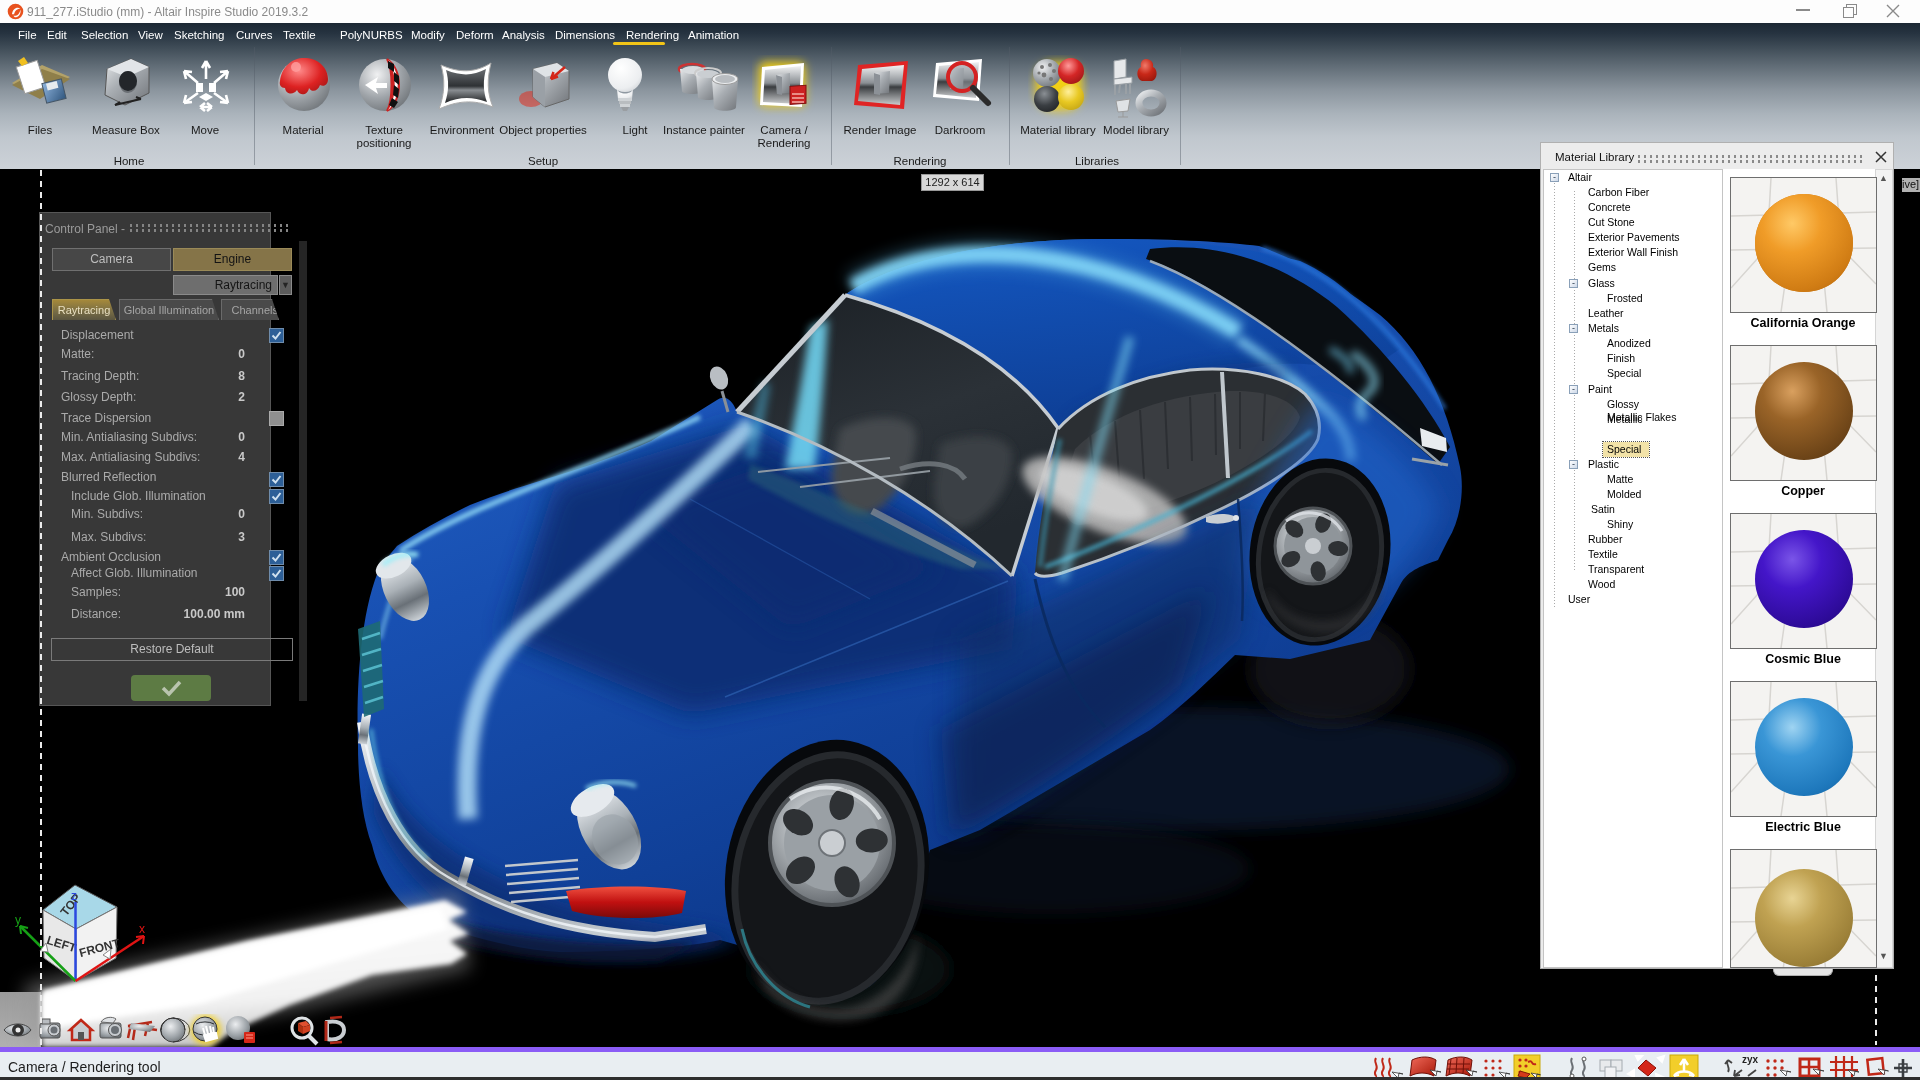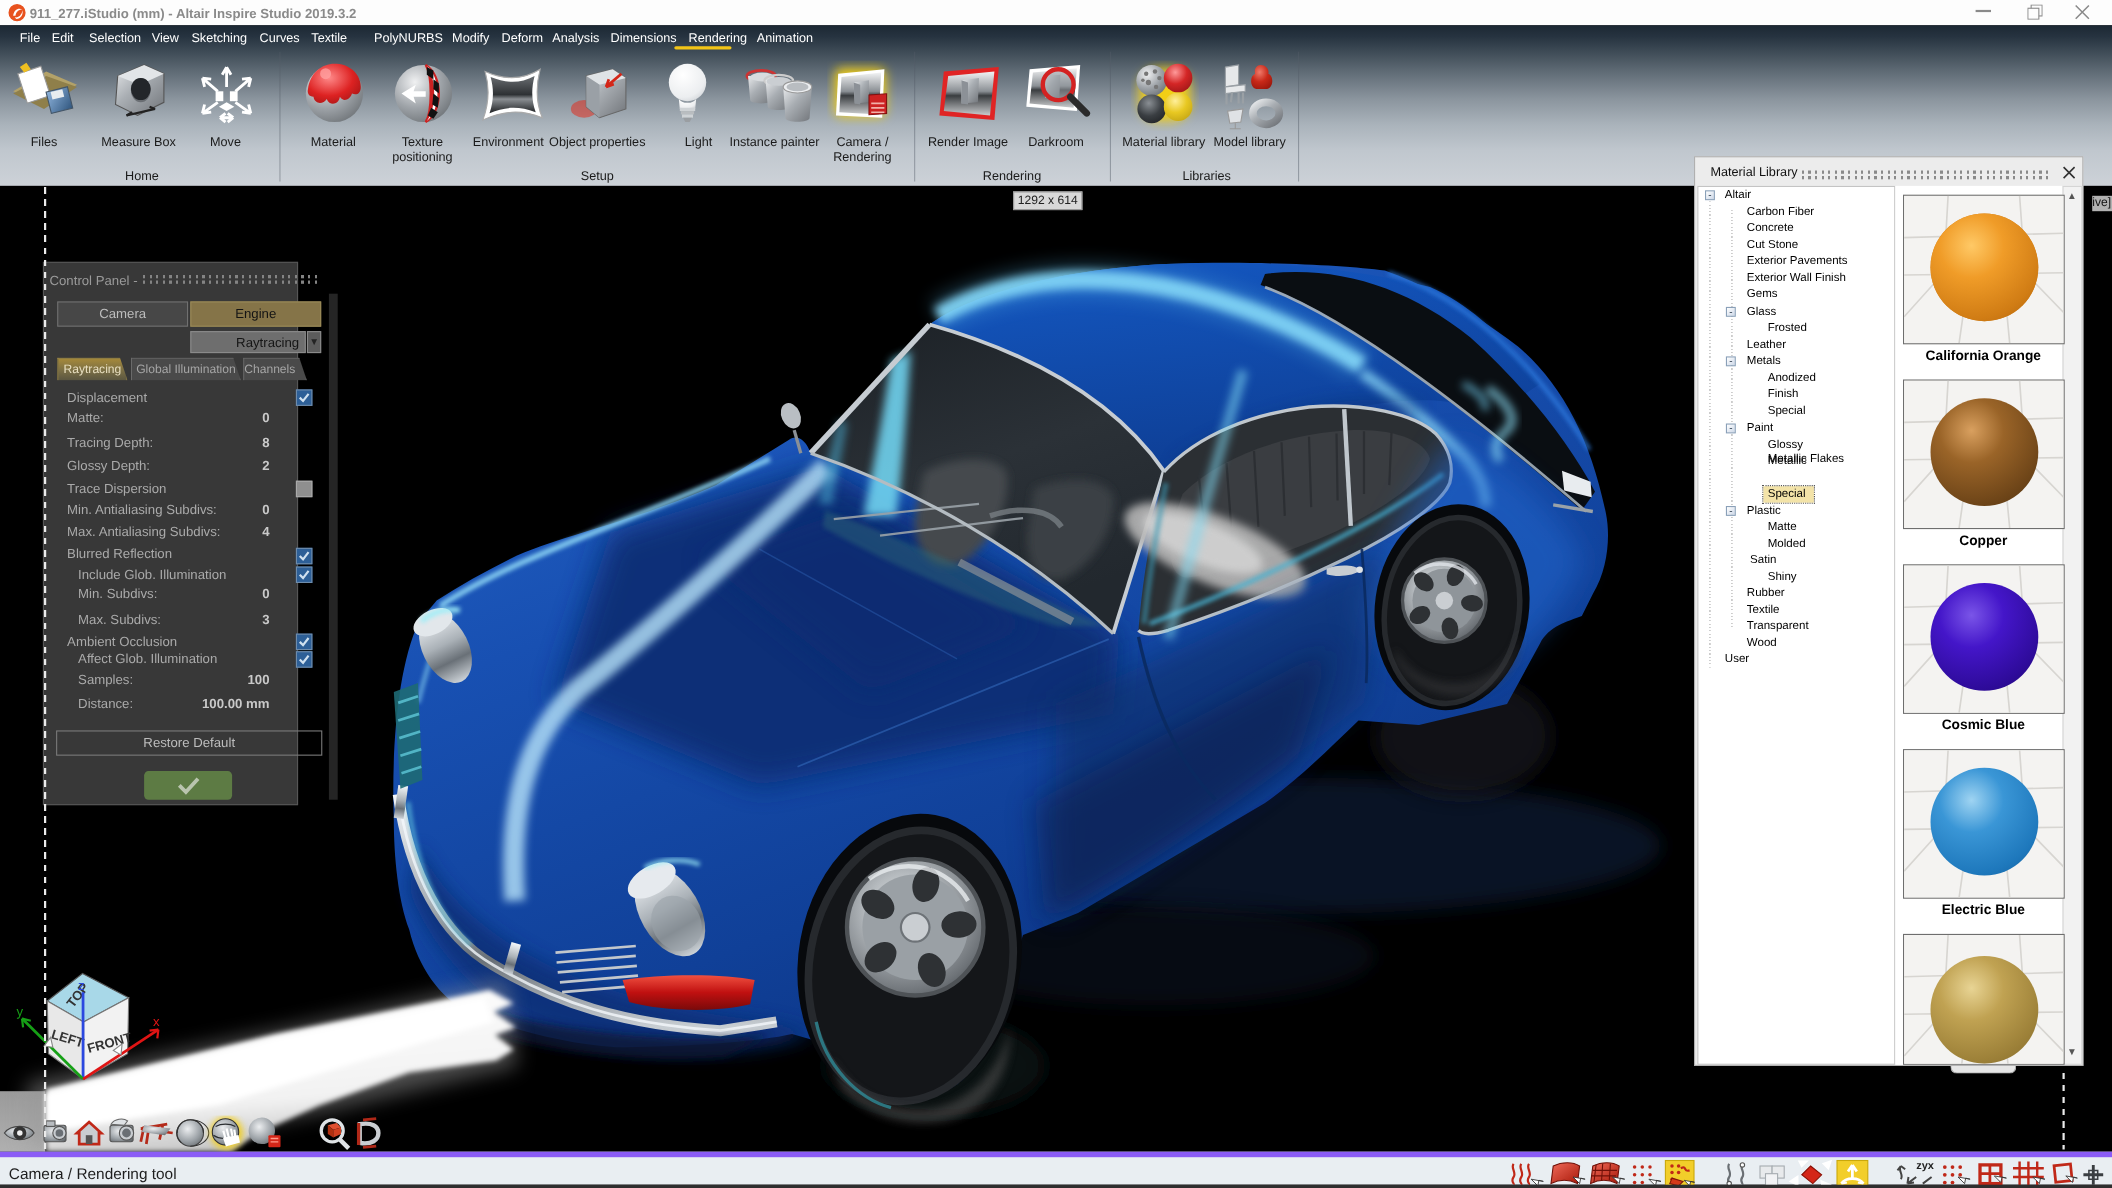--- a/index.html
+++ b/index.html
@@ -2,40 +2,40 @@
 <html><head>
 <meta charset="utf-8">
 <style>
 * { margin:0; padding:0; box-sizing:border-box; }
 html,body { width:1920px; height:1080px; overflow:hidden; background:#000; font-family:"Liberation Sans", sans-serif; }
 #app { position:relative; width:1920px; height:1080px; }
 .abs { position:absolute; }
 
 
 #titlebar { position:absolute; left:0; top:0; width:1920px; height:23px; background:#fdfdfd; }
-#titlebar .title { position:absolute; left:27px; top:5px; font-size:12px; color:#8a8a8a;font-weight:bold; }
+#titlebar .title { position:absolute; left:27px; top:5px; font-size:12px; color:#8a8a8a; }
 
 
 #ribbonwrap { position:absolute; left:0; top:23px; width:1920px; height:146px;
   background:linear-gradient(to bottom,#1c2833 0%, #263340 7%, #3d4a55 16%, #5d6973 28%, #8b959e 46%, #aab3bb 62%, #c0c7ce 78%, #cdd2d8 100%); }
 .mi { position:absolute; top:6px; font-size:11.5px; color:#fff;padding-left:10px; }
 #menu-underline { position:absolute; left:613px; top:19px; width:52px; height:3px; background:#f3c517; border-radius:2px; }
 .ribbon-label { position:absolute; font-size:11.5px; color:#1a1a1a; text-align:center; line-height:13px; }
 .group-label { position:absolute; top:132px; font-size:11.5px; color:#1a1a1a; text-align:center; }
 .ribbon-sep { position:absolute; top:24px; width:1px; height:118px; background:rgba(84,94,104,0.45); }
 .ricon { position:absolute; top:32px; }
 
 
 #viewport { position:absolute; left:0; top:169px; width:1920px; height:878px; background:#000; overflow:hidden; }
 .dashv { position:absolute; width:2px; z-index:40; background-image:repeating-linear-gradient(to bottom,#ebebeb 0 6px, transparent 6px 11px); }
 #sizetip { position:absolute; left:921px; top:5px; width:63px; height:17px; background:#d8d8d8; border:1px solid #989898; color:#222; font-size:11px; text-align:center; line-height:15px; }
 #persplabel { position:absolute; left:1902px; top:9px; width:18px; height:14px; background:#b2b2b2; color:#111; font-size:11px; line-height:13px; overflow:hidden; }
 
 
-#cpanel { position:absolute; z-index:20; left:39px; top:212px; width:232px; height:494px; background:rgba(58,58,58,0.96); border:1px solid #565656; color:#aaaaaa; font-size:12px;margin-top:26px; }
+#cpanel { position:absolute; z-index:20; left:39px; top:212px; width:232px; height:494px; background:rgba(58,58,58,0.96); border:1px solid #565656; color:#aaaaaa; font-size:12px; }
 #cpanel .row { position:absolute; left:21px; white-space:nowrap; }
 #cpanel .row2 { position:absolute; left:31px; white-space:nowrap; }
 #cpanel .val { position:absolute; font-weight:bold; color:#c9c9c9; text-align:right; right:25px; }
 #cpanel .cb { position:absolute; left:229px; width:15px; height:15px; background:#2d5f97; border:1px solid #6f8cab; }
 #cpanel .cb.off { background:#8f8f8f; border:1px solid #aaa; }
 
 
 #mlib { position:absolute; left:1540px; top:142px; width:354px; height:827px; background:#ececec; border:1px solid #b0b0b0; }
 #mlib .ti { position:absolute; font-size:10.5px; color:#000; white-space:nowrap; }
 #mlib .cap { position:absolute; width:160px; text-align:center; font-weight:bold; font-size:12.5px; color:#000; }
@@ -652,21 +652,21 @@
     <div class="abs" style="left:90px;top:16px;width:160px;height:3px;background-image:repeating-linear-gradient(to right,#848484 0 2px,transparent 2px 6px)"></div>
     <div class="abs" style="left:259px;top:28px;width:8px;height:460px;background:#252525"></div>
 
     <div class="abs" style="left:12px;top:35px;width:119px;height:23px;background:#474747;border:1px solid #707070;text-align:center;line-height:21px;color:#bdbdbd">Camera</div>
     <div class="abs" style="left:133px;top:35px;width:119px;height:23px;background:#857448;border:1px solid #9a8a58;text-align:center;line-height:21px;color:#141414">Engine</div>
     <div class="abs" style="left:133px;top:62px;width:105px;height:20px;background:#6e6e6e;border:1px solid #8a8a8a;text-align:right;padding-right:5px;line-height:18px;color:#151515">Raytracing</div>
     <div class="abs" style="left:239px;top:62px;width:13px;height:20px;background:#5c5c5c;border:1px solid #8a8a8a;color:#242424;font-size:9px;text-align:center;line-height:18px">▼</div>
 
     <div class="abs" style="left:12px;top:86px;width:64px;height:21px;background:linear-gradient(to bottom,#a5893a 0%,#7a6e45 55%,#5a5540 100%);border:1px solid #ab9448;border-bottom:none;text-align:center;line-height:20px;color:#e8dfc0;font-size:11px;clip-path:polygon(0 0,calc(100% - 7px) 0,100% 100%,0 100%)">Raytracing</div>
     <div class="abs" style="left:79px;top:86px;width:100px;height:21px;background:#4a4a4a;border:1px solid #6a6a6a;border-bottom:none;text-align:center;line-height:20px;color:#a5a5a5;font-size:11px;clip-path:polygon(0 0,calc(100% - 7px) 0,100% 100%,0 100%)">Global Illumination</div>
-    <div class="abs" style="left:181px;top:86px;width:58px;height:21px;background:#4a4a4a;border:1px solid #6a6a6a;border-bottom:none;text-align:left;line-height:20px;color:#a5a5a5;font-size:11px;clip-path:polygon(0 0,calc(100% - 7px) 0,100% 100%,0 100%)">Channels</div>
+    <div class="abs" style="left:181px;top:86px;width:58px;height:21px;background:#4a4a4a;border:1px solid #6a6a6a;border-bottom:none;text-align:right;line-height:20px;color:#a5a5a5;font-size:11px;clip-path:polygon(0 0,calc(100% - 7px) 0,100% 100%,0 100%)">Channels</div>
 
     <div class="row" style="top:115px">Displacement</div>
       <div class="cb" style="top:115px"><svg width="13" height="13" viewBox="0 0 13 13">
           <path d="M2.5 6.5 L5.5 9.5 L10.5 3" stroke="#cfe0ef" stroke-width="2" fill="none"></path>
         </svg></div>
     <div class="row" style="top:134px">Matte:</div>
       <div class="val" style="top:134px">0</div>
     <div class="row" style="top:156px">Tracing Depth:</div>
       <div class="val" style="top:156px">8</div>
     <div class="row" style="top:177px">Glossy Depth:</div>

